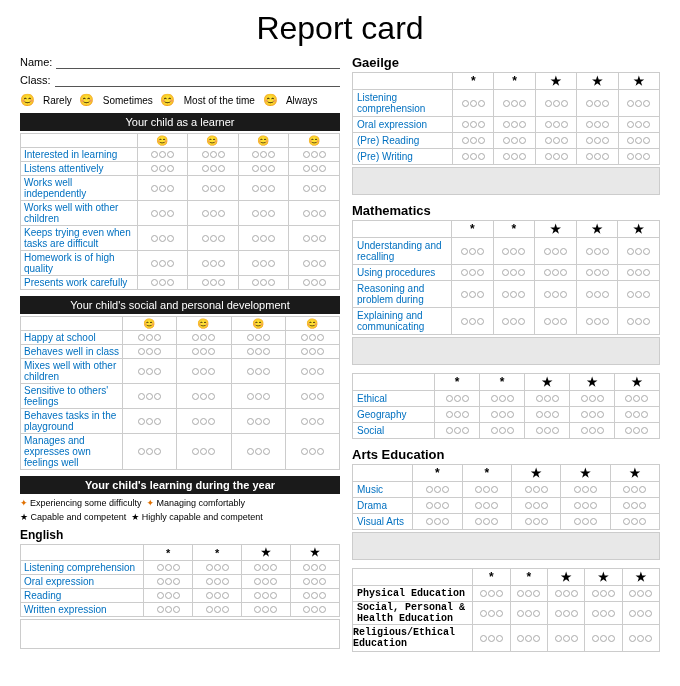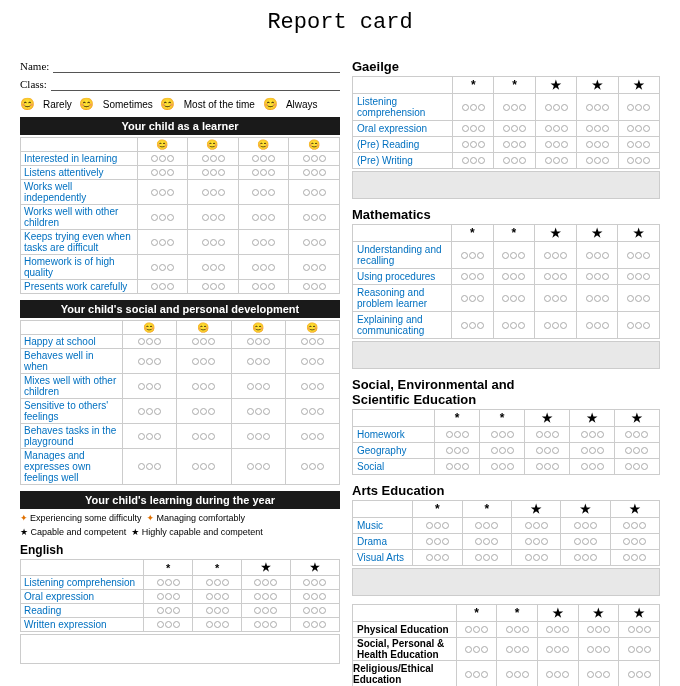--- a/index.html
+++ b/index.html
@@ -7,49 +7,49 @@
       font-family: Arial, sans-serif;
       background: #fff;
       width: 680px;
       min-height: 686px;
       padding: 10px 20px;
       font-size: 11px;
       color: #000;
     }
     h1 {
       text-align: center;
-      font-size: 22px;
+      font-size: 32px;
       font-weight: normal;
-      font-family: Liberation Mono, monospace;
-      margin-bottom: 24px;
+      font-family: Liberation Sans, sans-serif;
+      margin-bottom: 8px;
     }
     .main-layout {
       display: flex;
       gap: 12px;
     }
     .left-col { width: 320px; flex-shrink: 0; }
     .right-col { flex: 1; }
 
     
     .field-row { display: flex; align-items: center; margin-bottom: 4px; }
-    .field-label { font-size: 11px; margin-right: 4px; font-family: Liberation Serif, serif; }
+    .field-label { font-size: 11px; margin-right: 4px; }
     .field-line { flex: 1; border-bottom: 1px solid #555; height: 14px; }
 
     
     .legend { display: flex; align-items: center; gap: 8px; margin: 6px 0; font-size: 10px; }
     .smiley { font-size: 12px; }
 
     
     .section-header {
       background: #1a1a1a;
       color: #fff;
       text-align: center;
       padding: 3px 4px;
       font-size: 11px;
-      font-weight: bold;
+      font-weight: normal;
       margin-bottom: 2px;
     }
 
     
     .grade-table {
       width: 100%;
       border-collapse: collapse;
       margin-bottom: 6px;
     }
     .grade-table th {
@@ -126,21 +126,21 @@
 
     
     .phys-table { width: 100%; border-collapse: collapse; margin-top: 2px; }
     .phys-table th {
       border: 1px solid #ccc;
       text-align: center;
       font-size: 12px;
       padding: 1px 2px;
       width: 24px;
     }
-    .phys-table td { border: 1px solid #ccc; padding: 2px 4px; font-size: 10px; font-weight: bold; }
+    .phys-table td { border: 1px solid #ccc; padding: 2px 4px; font-size: 10px; font-weight: bold; font-family: Liberation Mono, monospace; }
     .phys-table td.circle-cell { text-align: center; width: 24px; }
     .gray-box { background: #e8e8e8; height: 28px; }
   </style>
 </head>
 <body>
 
 <h1>Report card</h1>
 
 <div class="main-layout">
 
@@ -436,21 +436,21 @@
             </td>
       <td class="circle-cell">
               <div class="circle-row">
                 <span class="circle"></span>
                 <span class="circle"></span>
                 <span class="circle"></span>
               </div>
             </td>
           </tr>
           <tr>
-            <td class="label-cell">Behaves well in when</td>
+            <td class="label-cell">Behaves well in class</td>
       <td class="circle-cell">
               <div class="circle-row">
                 <span class="circle"></span>
                 <span class="circle"></span>
                 <span class="circle"></span>
               </div>
             </td>
       <td class="circle-cell">
               <div class="circle-row">
                 <span class="circle"></span>
@@ -1006,21 +1006,21 @@
               </td>
       <td class="circle-cell">
                 <div class="circle-row">
                   <span class="circle"></span>
                   <span class="circle"></span>
                   <span class="circle"></span>
                 </div>
               </td>
             </tr>
             <tr>
-              <td class="label-cell">Reasoning and problem learner</td>
+              <td class="label-cell">Reasoning and problem during</td>
       <td class="circle-cell">
                 <div class="circle-row">
                   <span class="circle"></span>
                   <span class="circle"></span>
                   <span class="circle"></span>
                 </div>
               </td>
       <td class="circle-cell">
                 <div class="circle-row">
                   <span class="circle"></span>
@@ -1087,35 +1087,34 @@
                   <span class="circle"></span>
                 </div>
               </td>
             </tr>
           </tbody>
       </table>
       <div class="right-section-box gray-box"></div>
     </div>
 
     <div class="right-section">
-      <div class="right-section-title">Social, Environmental and<br>Scientific Education</div>
       <table class="right-grade-table">
         <thead>
           <tr>
             <th></th>
             <th>*</th>
             <th>*</th>
             <th>★</th>
             <th>★</th>
             <th>★</th>
           </tr>
         </thead>
         <tbody id="sese-body">
             <tr>
-              <td class="label-cell">Homework</td>
+              <td class="label-cell">Ethical</td>
       <td class="circle-cell">
                 <div class="circle-row">
                   <span class="circle"></span>
                   <span class="circle"></span>
                   <span class="circle"></span>
                 </div>
               </td>
       <td class="circle-cell">
                 <div class="circle-row">
                   <span class="circle"></span>

